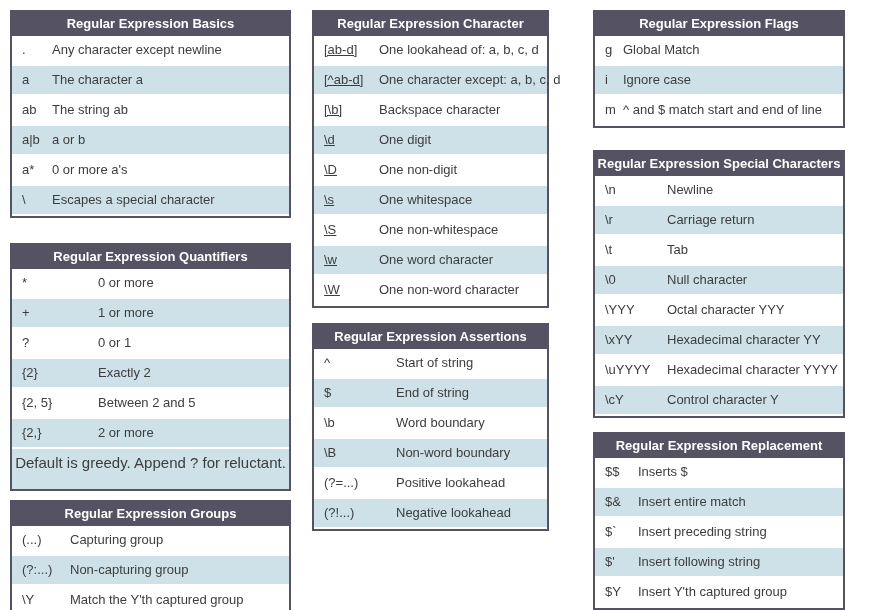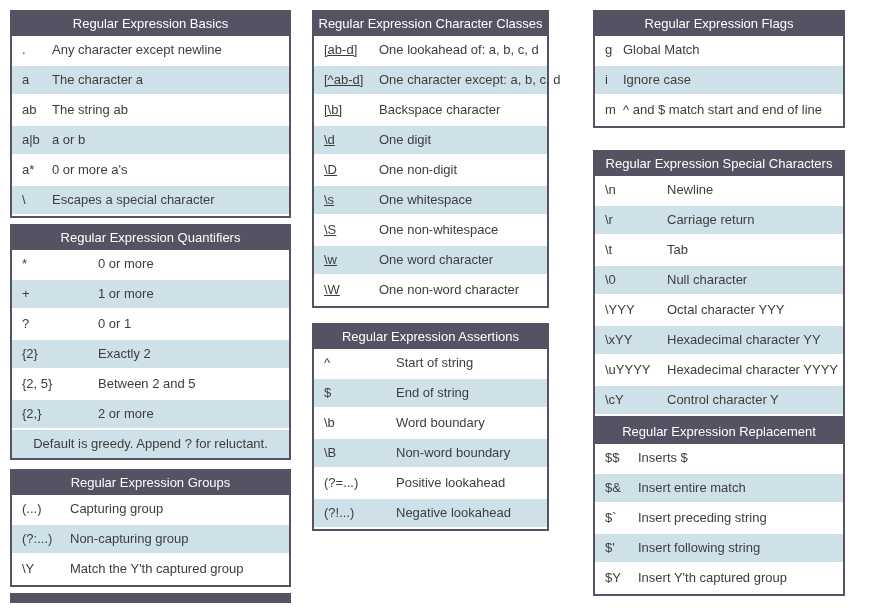--- a/index.html
+++ b/index.html
@@ -21,65 +21,65 @@
 
   .rtable {
     border: 2px solid var(--header-bg);
     box-sizing: border-box;
     background: var(--row-bg);
     width: 100%;
   }
   .thead {
     background: var(--header-bg);
     color: var(--header-text);
-    font-weight: normal;
+    font-weight: bold;
     font-size: 13px;
     height: 24px;
     line-height: 24px;
     text-align: center;
   }
   .trow {
     display: flex;
     height: 28px;
     line-height: 28px;
     font-size: 13px;
     color: var(--text-color);
     background: var(--row-bg);
     border-bottom: 2px solid var(--separator);
     white-space: nowrap;
   }
   .trow.alt { background: var(--row-alt); }
   .sym  { padding-left: 10px; flex: 0 0 auto; }
   .desc { flex: 1 1 auto; }
   .tfoot {
-    height: 28px;
+    height: 40px;
     line-height: 28px;
     text-align: center;
-    font-size: 13px;
+    font-size: 15px;
     color: var(--text-color);
     background: var(--row-alt);
   }
 
   
   .t-basics      .sym { width: 30px; }
   .t-quantifiers .sym { width: 76px; }
   .t-groups      .sym { width: 48px; }
   .t-classes     .sym { width: 55px; text-decoration: underline; }
   .t-assertions  .sym { width: 72px; }
   .t-flags       .sym { width: 18px; }
   .t-special     .sym { width: 62px; }
   .t-replacement .sym { width: 33px; }
 
   
-  .t-quantifiers { margin-top: 6px; }
+  .t-quantifiers { margin-top: 25px; }
   .t-groups      { margin-top: 9px; }
   .t-next        { margin-top: 6px;  }
   .t-assertions  { margin-top: 15px; }
   .t-special     { margin-top: 22px; }
-  .t-replacement { }
+  .t-replacement { margin-top: 14px; }
 
   
   .rtable.partial {
     border: none;
     height: 10px;
     background: var(--header-bg);
   }
 </style>
 </head>
 <body>

